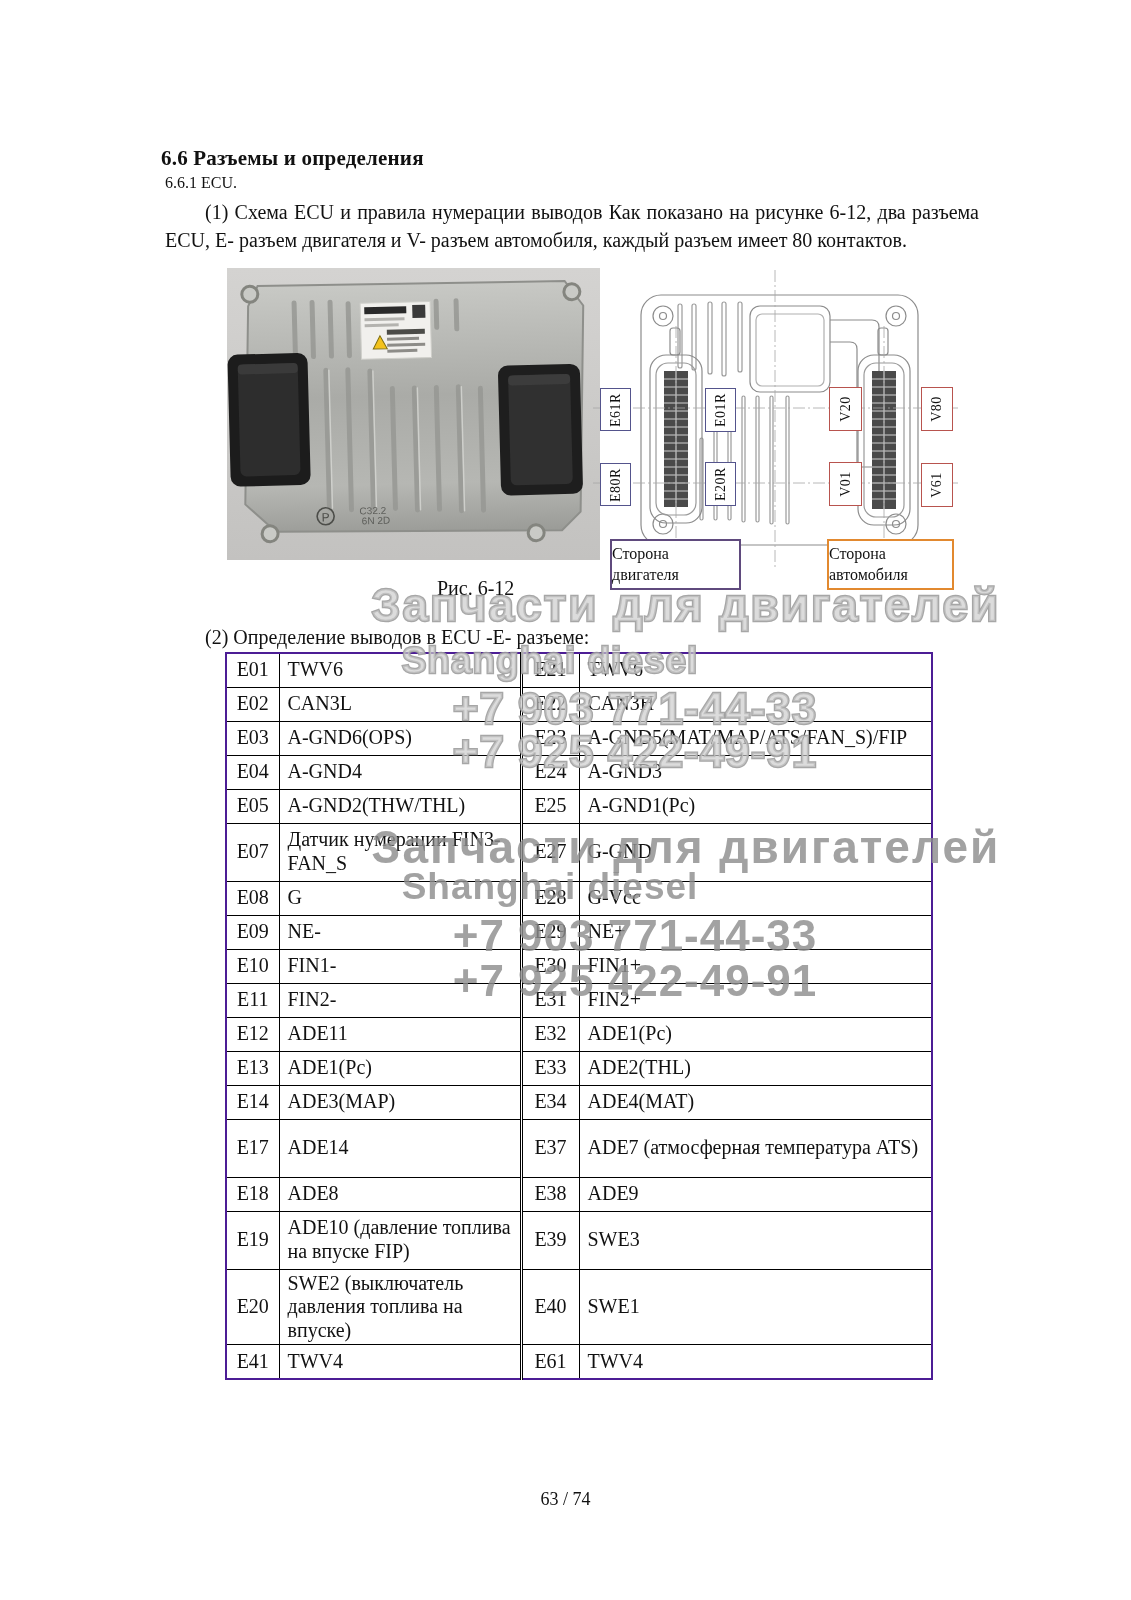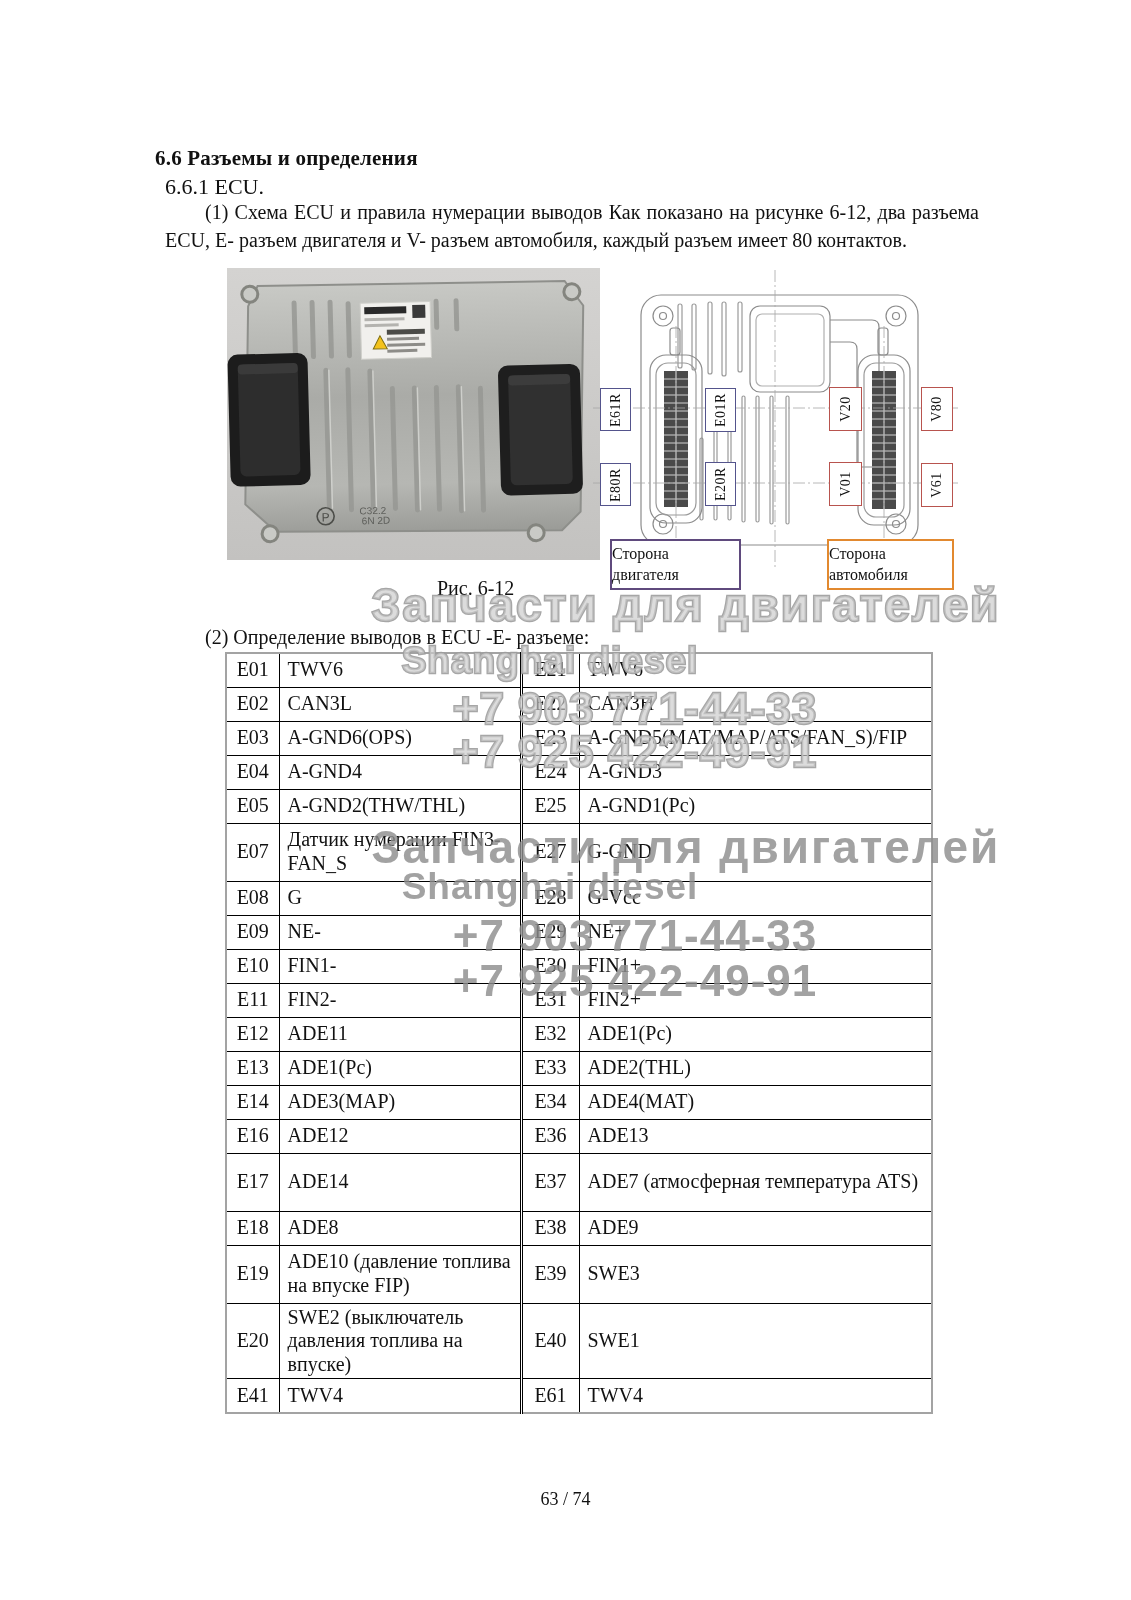--- a/index.html
+++ b/index.html
@@ -3,22 +3,22 @@
 <meta charset="utf-8">
 <style>
   html,body{margin:0;padding:0;background:#888;}
   .page{
     position:relative;width:1131px;height:1600px;background:#ffffff;
     margin:0 auto;overflow:hidden;
     font-family:"Liberation Serif","DejaVu Serif",serif;color:#111;
   }
   .abs{position:absolute;}
   
-  .section-heading{left:155px;top:146px;font-size:21px;font-weight:bold;letter-spacing:.2px;}
-  .subsection-heading{left:165px;top:174px;font-size:22px;}
+  .section-heading{left:161px;top:146px;font-size:21px;font-weight:bold;letter-spacing:.2px;}
+  .subsection-heading{left:165px;top:174px;font-size:16px;}
   .intro-paragraph{left:165px;top:198px;width:814px;font-size:20px;line-height:28px;
     text-indent:40px;text-align:justify;}
   .figure-caption{left:437px;top:577px;width:200px;font-size:20px;z-index:3;}
   .table-intro{left:205px;top:626px;font-size:20px;z-index:2;}
   .page-number{left:0;top:1489px;width:1131px;text-align:center;font-size:18px;}
   
   .ecu-photo{left:227px;top:268px;}
   .ecu-diagram{left:588px;top:268px;}
   .pin-label{
     position:absolute;background:#fff;border:1px solid #54548c;z-index:2;
@@ -44,21 +44,21 @@
   .side-vehicle{left:827px;width:123px;height:47px;}
   
   .pin-table{
     position:absolute;left:225px;top:652px;width:706px;z-index:1;
     border-collapse:collapse;table-layout:fixed;
   }
   .pin-table td{
     border:1px solid #000;font-size:20px;padding:2px 8px;line-height:1.18;
     vertical-align:middle;overflow:hidden;
   }
-  .pin-table{border:2px solid #a3a3a3;}
+  .pin-table{border:2px solid #4c1d95;}
   .pin-table td.pin-id{text-align:center;padding:2px 2px;}
   .pin-table td.col3{border-left:3px double #000;}
   .pin-table tr{height:34px;}
   .pin-table tr.tall{height:58px;}
   
   .wm{
     position:absolute;white-space:nowrap;z-index:5;pointer-events:none;
     font-family:"Liberation Sans","DejaVu Sans",sans-serif;font-weight:bold;
     transform:translateX(-50%);
   }
@@ -382,26 +382,20 @@
           <td class="pin-signal">ADE1(Pc)</td>
           <td class="pin-id col3">E33</td>
           <td class="pin-signal">ADE2(THL)</td>
         </tr>
         <tr>
           <td class="pin-id">E14</td>
           <td class="pin-signal">ADE3(MAP)</td>
           <td class="pin-id col3">E34</td>
           <td class="pin-signal">ADE4(MAT)</td>
         </tr>
-        <tr>
-          <td class="pin-id">E16</td>
-          <td class="pin-signal">ADE12</td>
-          <td class="pin-id col3">E36</td>
-          <td class="pin-signal">ADE13</td>
-        </tr>
         <tr class="tall">
           <td class="pin-id">E17</td>
           <td class="pin-signal">ADE14</td>
           <td class="pin-id col3">E37</td>
           <td class="pin-signal">ADE7 (атмосферная температура ATS)</td>
         </tr>
         <tr>
           <td class="pin-id">E18</td>
           <td class="pin-signal">ADE8</td>
           <td class="pin-id col3">E38</td>

